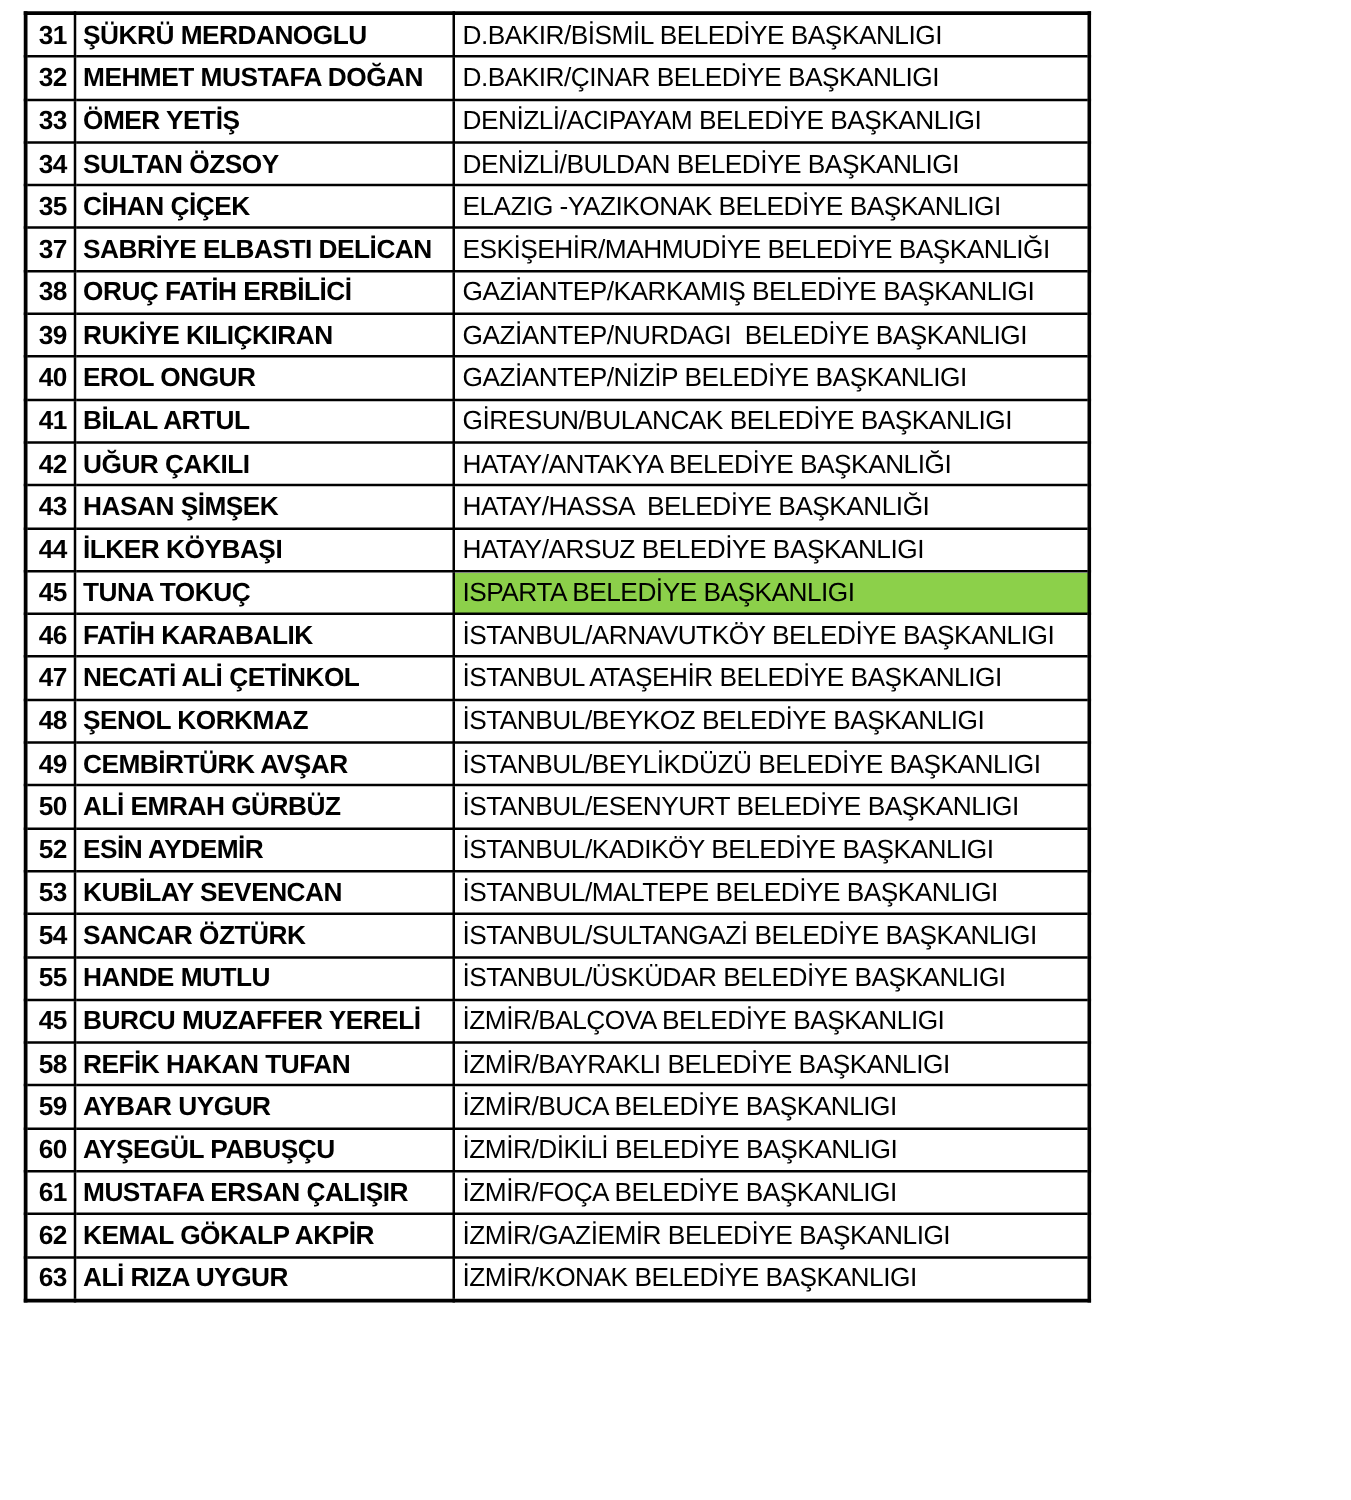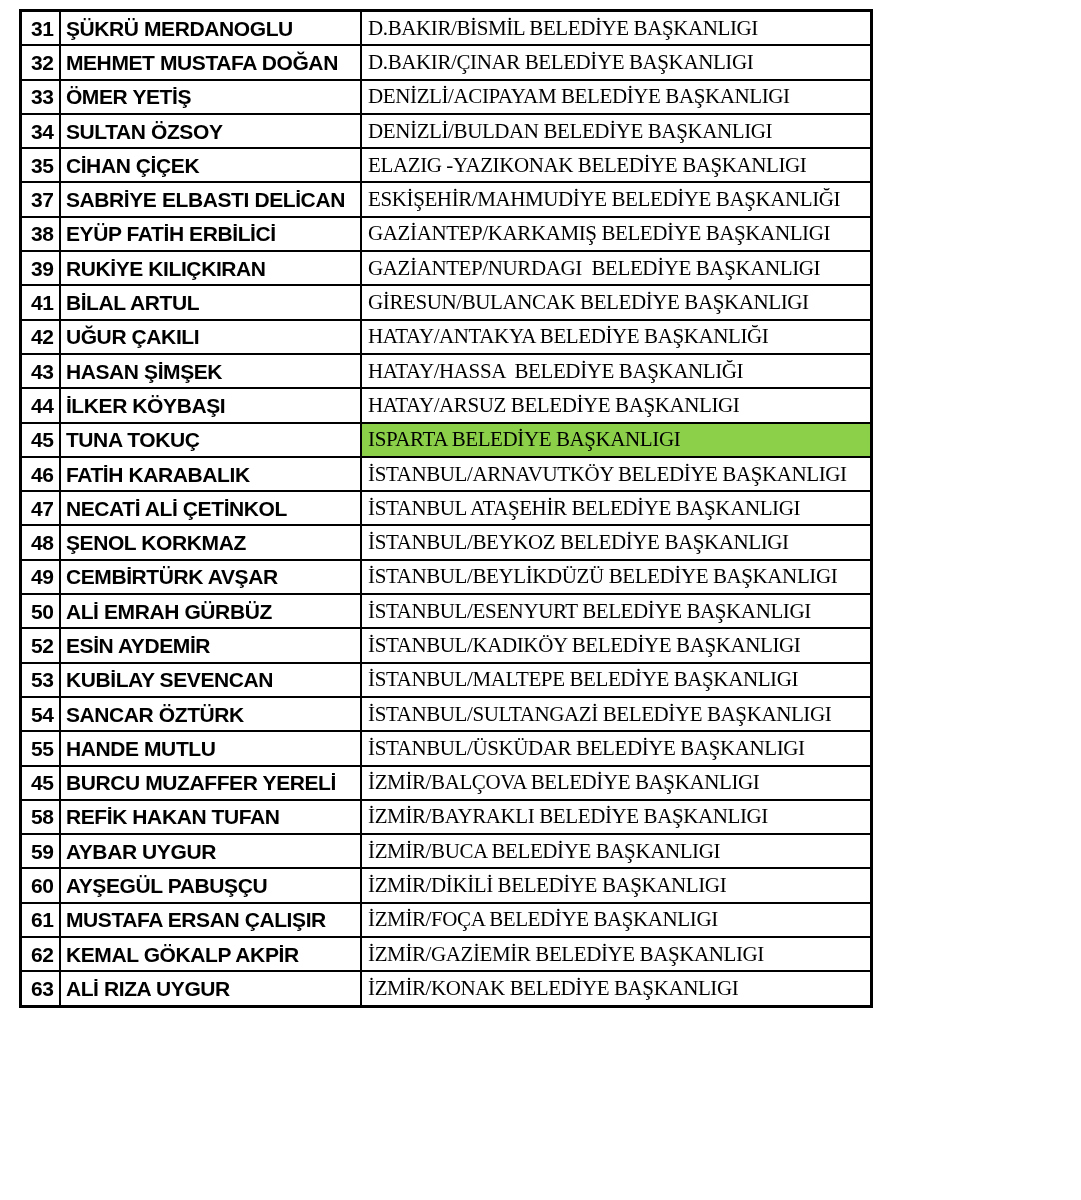--- a/index.html
+++ b/index.html
@@ -45,21 +45,20 @@
   }
   td.name {
     font-weight: bold;
     padding-left: 5px;
     letter-spacing: -0.4px;
   }
   td.office {
     font-weight: normal;
     padding-left: 6px;
     letter-spacing: -0.4px;
-    font-family: Liberation Serif, serif;
   }
 </style>
 </head>
 <body>
 
 <div class="page">
   <table class="roster">
     <colgroup>
       <col class="c-num">
       <col class="c-name">
@@ -98,30 +97,35 @@
 
 
   <tr>
     <td class="num">37</td>
     <td class="name">SABRİYE ELBASTI DELİCAN</td>
     <td class="office">ESKİŞEHİR/MAHMUDİYE BELEDİYE BAŞKANLIĞI</td>
   </tr>
 
   <tr>
     <td class="num">38</td>
-    <td class="name">EYÜP FATİH ERBİLİCİ</td>
+    <td class="name">ORUÇ FATİH ERBİLİCİ</td>
     <td class="office">GAZİANTEP/KARKAMIŞ BELEDİYE BAŞKANLIGI</td>
   </tr>
 
   <tr>
     <td class="num">39</td>
     <td class="name">RUKİYE KILIÇKIRAN</td>
     <td class="office">GAZİANTEP/NURDAGI  BELEDİYE BAŞKANLIGI</td>
   </tr>
 
+  <tr>
+    <td class="num">40</td>
+    <td class="name">EROL ONGUR</td>
+    <td class="office">GAZİANTEP/NİZİP BELEDİYE BAŞKANLIGI</td>
+  </tr>
 
   <tr>
     <td class="num">41</td>
     <td class="name">BİLAL ARTUL</td>
     <td class="office">GİRESUN/BULANCAK BELEDİYE BAŞKANLIGI</td>
   </tr>
 
   <tr>
     <td class="num">42</td>
     <td class="name">UĞUR ÇAKILI</td>

